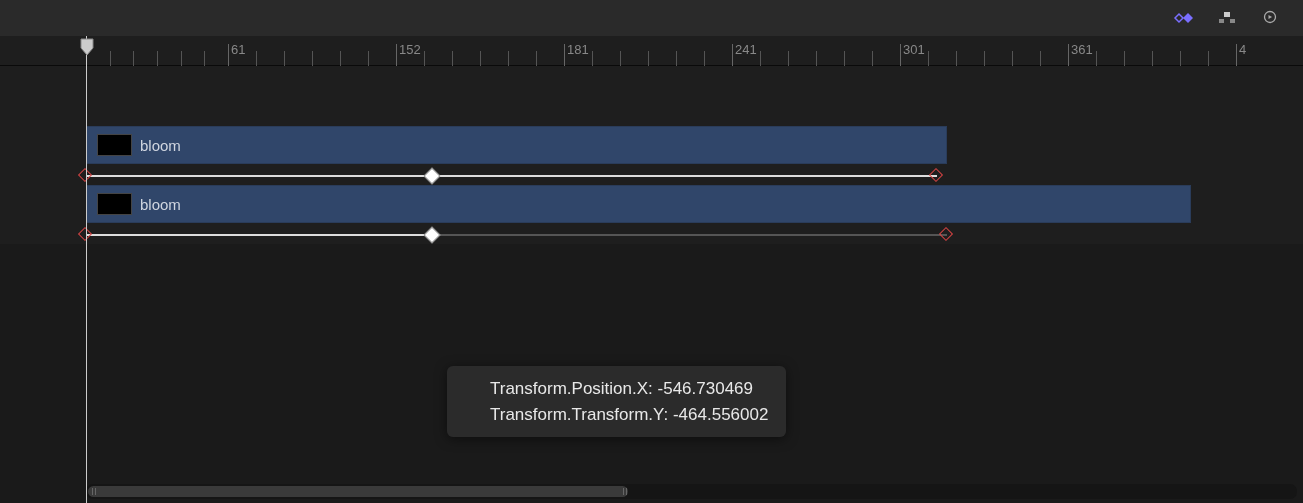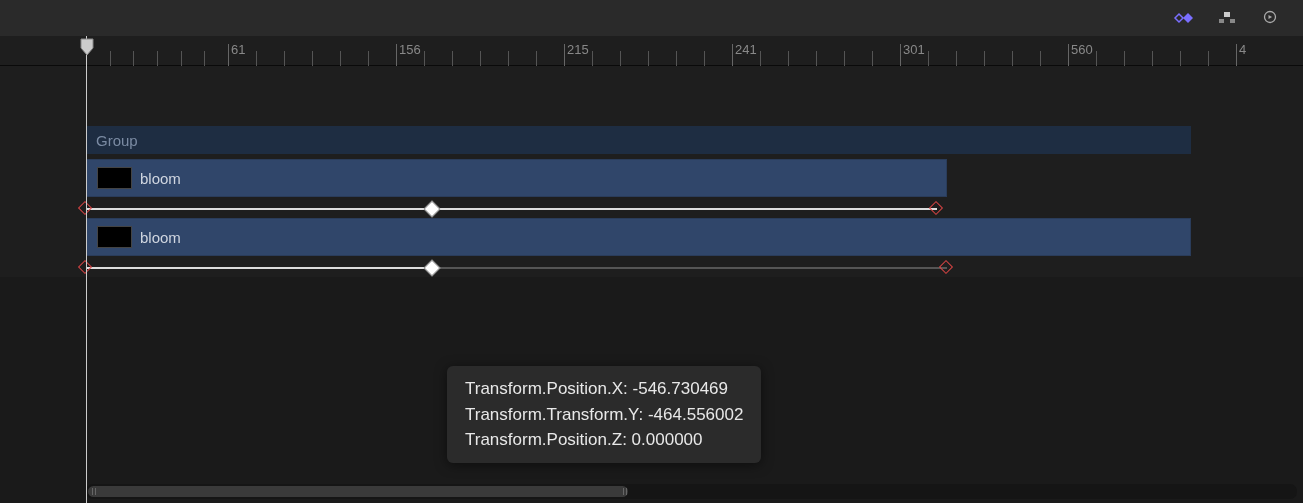--- a/index.html
+++ b/index.html
@@ -165,21 +165,21 @@
       position: absolute;
       background: rgba(44,44,44,0.96);
       border-radius: 6px;
       padding: 10px 18px;
       font-size: 17px;
       color: #e8e8e8;
       line-height: 1.5;
       box-shadow: 0 2px 12px rgba(0,0,0,0.5);
       z-index: 30;
     }
-    .tooltip-row { white-space: nowrap; }
+    .tooltip-row { white-space: nowrap; margin-left: 25px; }
     
     .scrollbar {
       position: absolute;
       bottom: 4px;
       left: 86px;
       right: 6px;
       height: 15px;
       background: #151515;
       border-radius: 7px;
     }
@@ -233,29 +233,29 @@
   <div class="ruler">
     <div class="playhead-marker">
       <svg width="14" height="18" viewBox="0 0 14 18">
         <path d="M1 1 L13 1 L13 10 L7 17 L1 10 Z" fill="#ccc" stroke="#888"></path>
       </svg>
     </div>
   <div class="ruler-tick major" style="left: 86px;"></div>
       <div class="ruler-tick major" style="left: 228px;"></div>
       <div class="ruler-label" style="left: 228px; text-align: center;">61</div>
       <div class="ruler-tick major" style="left: 396px;"></div>
-      <div class="ruler-label" style="left: 396px;">156</div>
+      <div class="ruler-label" style="left: 396px;">152</div>
       <div class="ruler-tick major" style="left: 564px;"></div>
-      <div class="ruler-label" style="left: 564px;">215</div>
+      <div class="ruler-label" style="left: 564px;">181</div>
       <div class="ruler-tick major" style="left: 732px;"></div>
       <div class="ruler-label" style="left: 732px;">241</div>
       <div class="ruler-tick major" style="left: 900px;"></div>
       <div class="ruler-label" style="left: 900px;">301</div>
       <div class="ruler-tick major" style="left: 1068px;"></div>
-      <div class="ruler-label" style="left: 1068px;">560</div>
+      <div class="ruler-label" style="left: 1068px;">361</div>
       <div class="ruler-tick major" style="left: 1236px;"></div>
       <div class="ruler-label" style="left: 1236px;">4</div>
       <div class="ruler-tick" style="left: 109.667px;"></div>
       <div class="ruler-tick" style="left: 133.333px;"></div>
       <div class="ruler-tick" style="left: 157px;"></div>
       <div class="ruler-tick" style="left: 180.667px;"></div>
       <div class="ruler-tick" style="left: 204.333px;"></div>
       <div class="ruler-tick" style="left: 256px;"></div>
       <div class="ruler-tick" style="left: 284px;"></div>
       <div class="ruler-tick" style="left: 312px;"></div>
@@ -285,25 +285,20 @@
       <div class="ruler-tick" style="left: 1124px;"></div>
       <div class="ruler-tick" style="left: 1152px;"></div>
       <div class="ruler-tick" style="left: 1180px;"></div>
       <div class="ruler-tick" style="left: 1208px;"></div>
     </div>
 
   <div class="playhead-line"></div>
 
   <div class="tracks">
 
-    <div class="track short">
-      <div class="clip group">
-        <span>Group</span>
-      </div>
-    </div>
 
     <div class="track">
       <div class="clip bloom" style="left:0;width:861px;">
         <div class="clip-thumb"></div>
         <span>bloom</span>
       </div>
     </div>
 
     <div class="keyframe-lane">
       <div class="keyframe-line" style="left:0;width:851px;"></div>
@@ -338,21 +333,20 @@
           <div class="diamond red"></div>
         </div>
     </div>
 
 
   </div>
 
   <div class="tooltip" style="left:447px;top:330px;">
     <div class="tooltip-row"><span>Transform.Position.X</span>: <span>-546.730469</span></div>
     <div class="tooltip-row"><span>Transform.Transform.Y</span>: <span>-464.556002</span></div>
-    <div class="tooltip-row"><span>Transform.Position.Z</span>: <span>0.000000</span></div>
   </div>
 
 </div>
 
 <div class="scrollbar">
   <div class="scrollbar-thumb">
     <div class="scrollbar-grip"></div>
     <div class="scrollbar-grip"></div>
   </div>
 </div>

